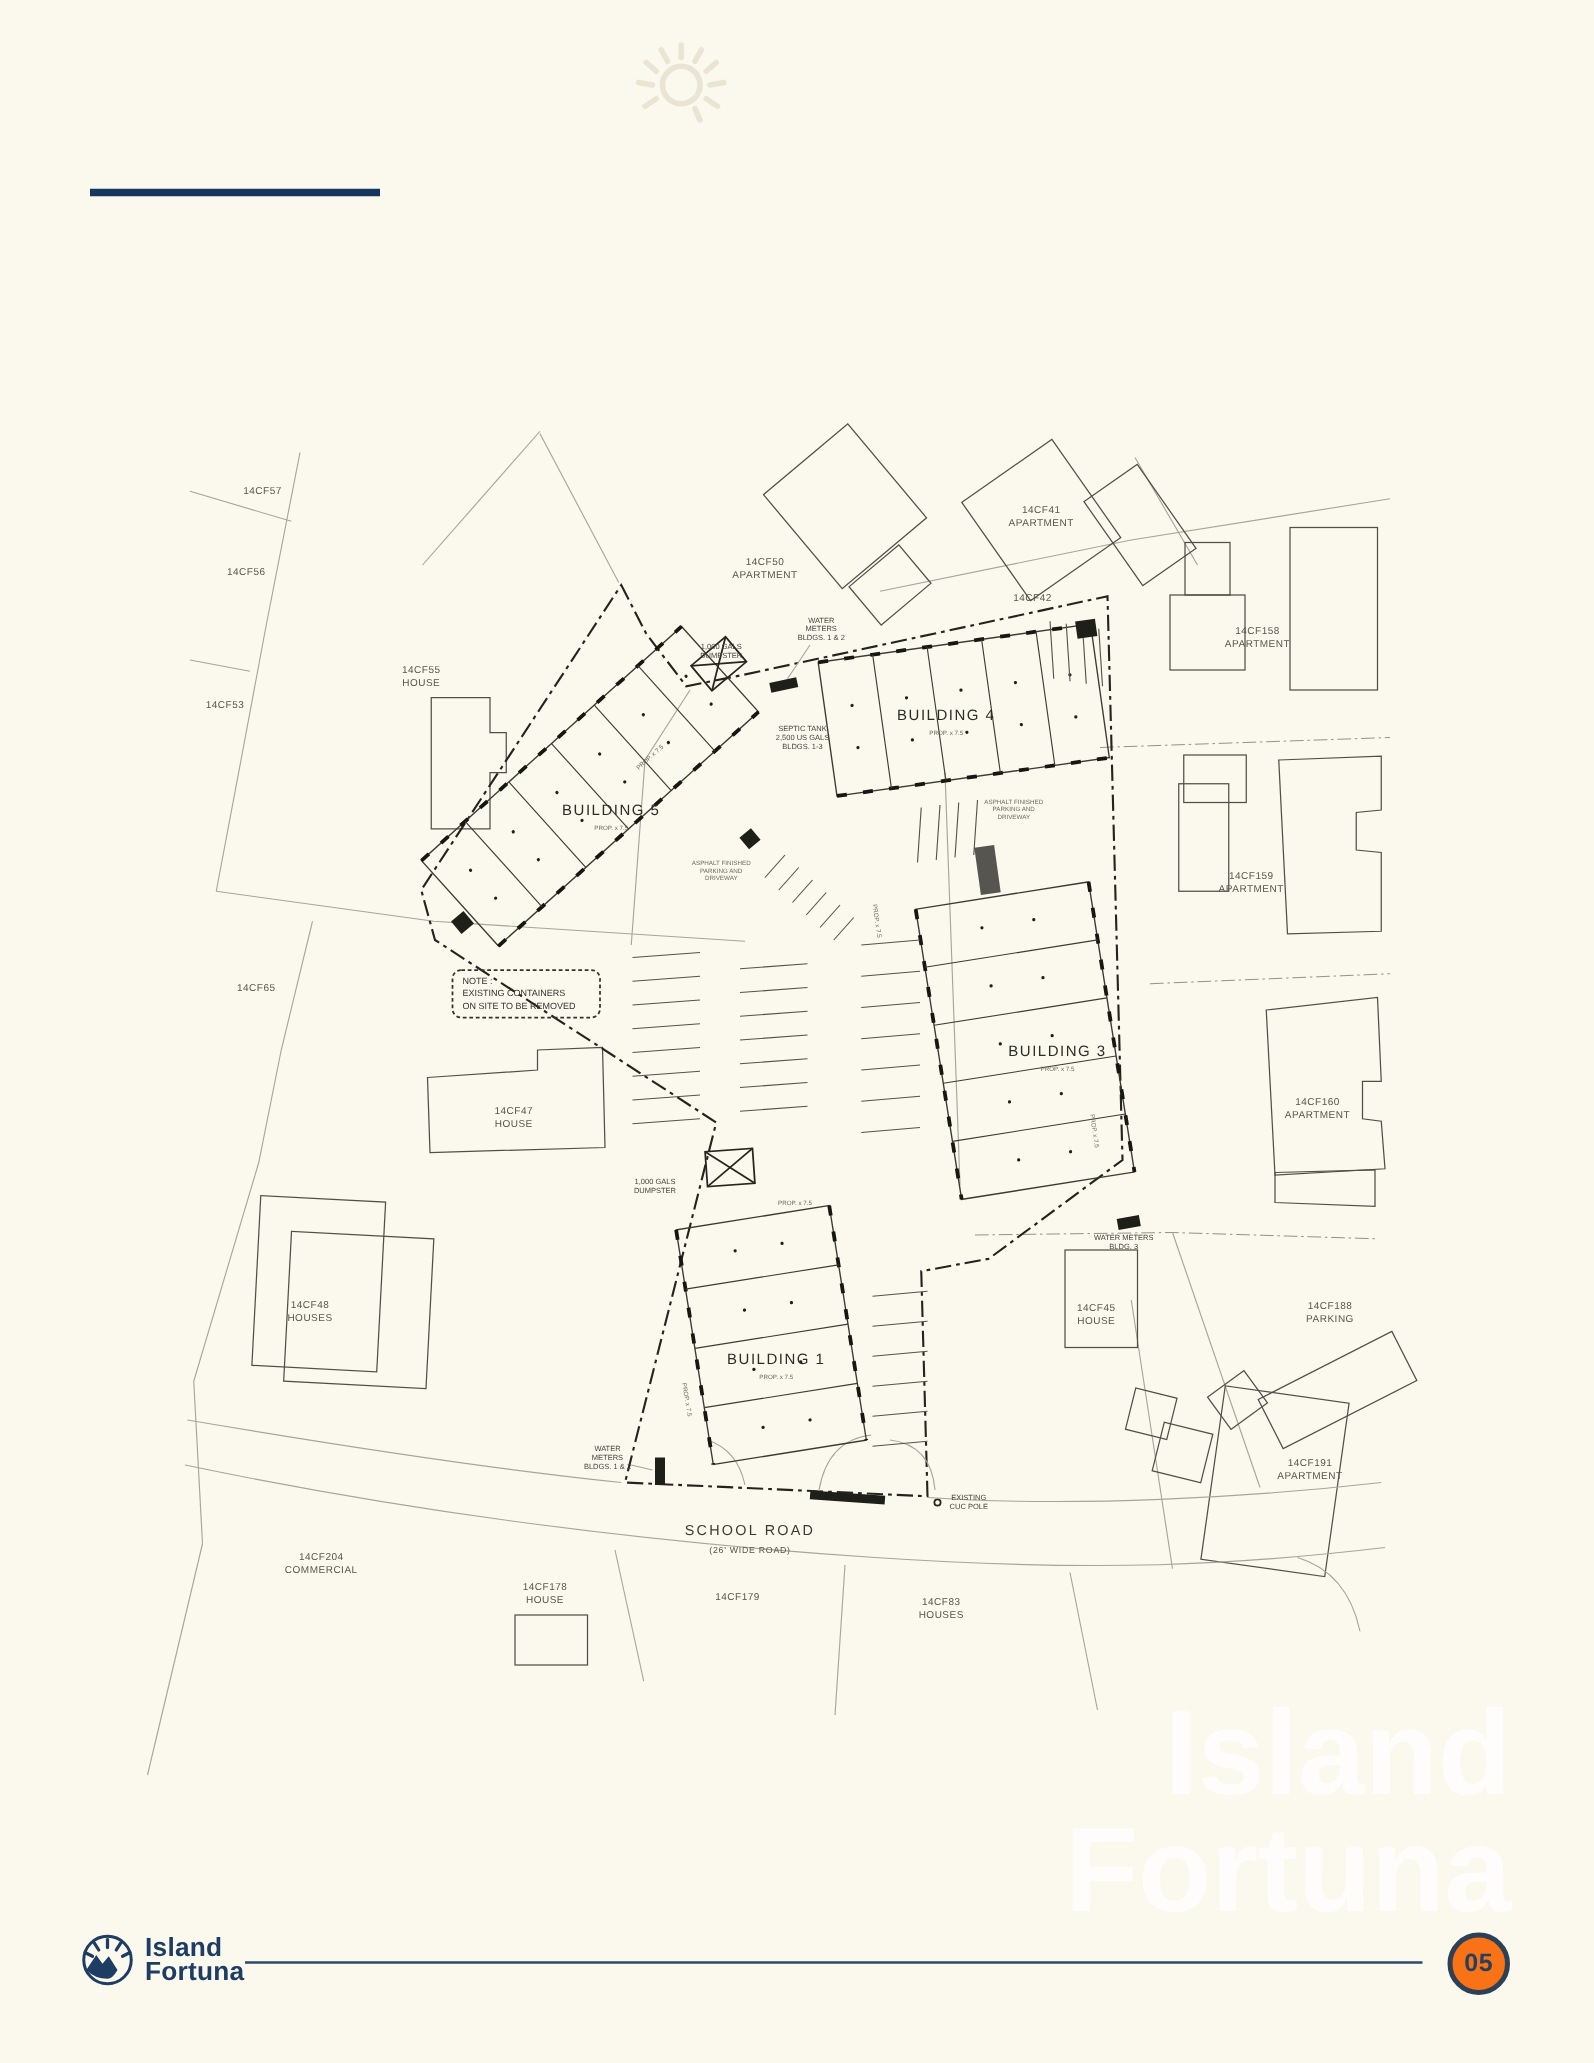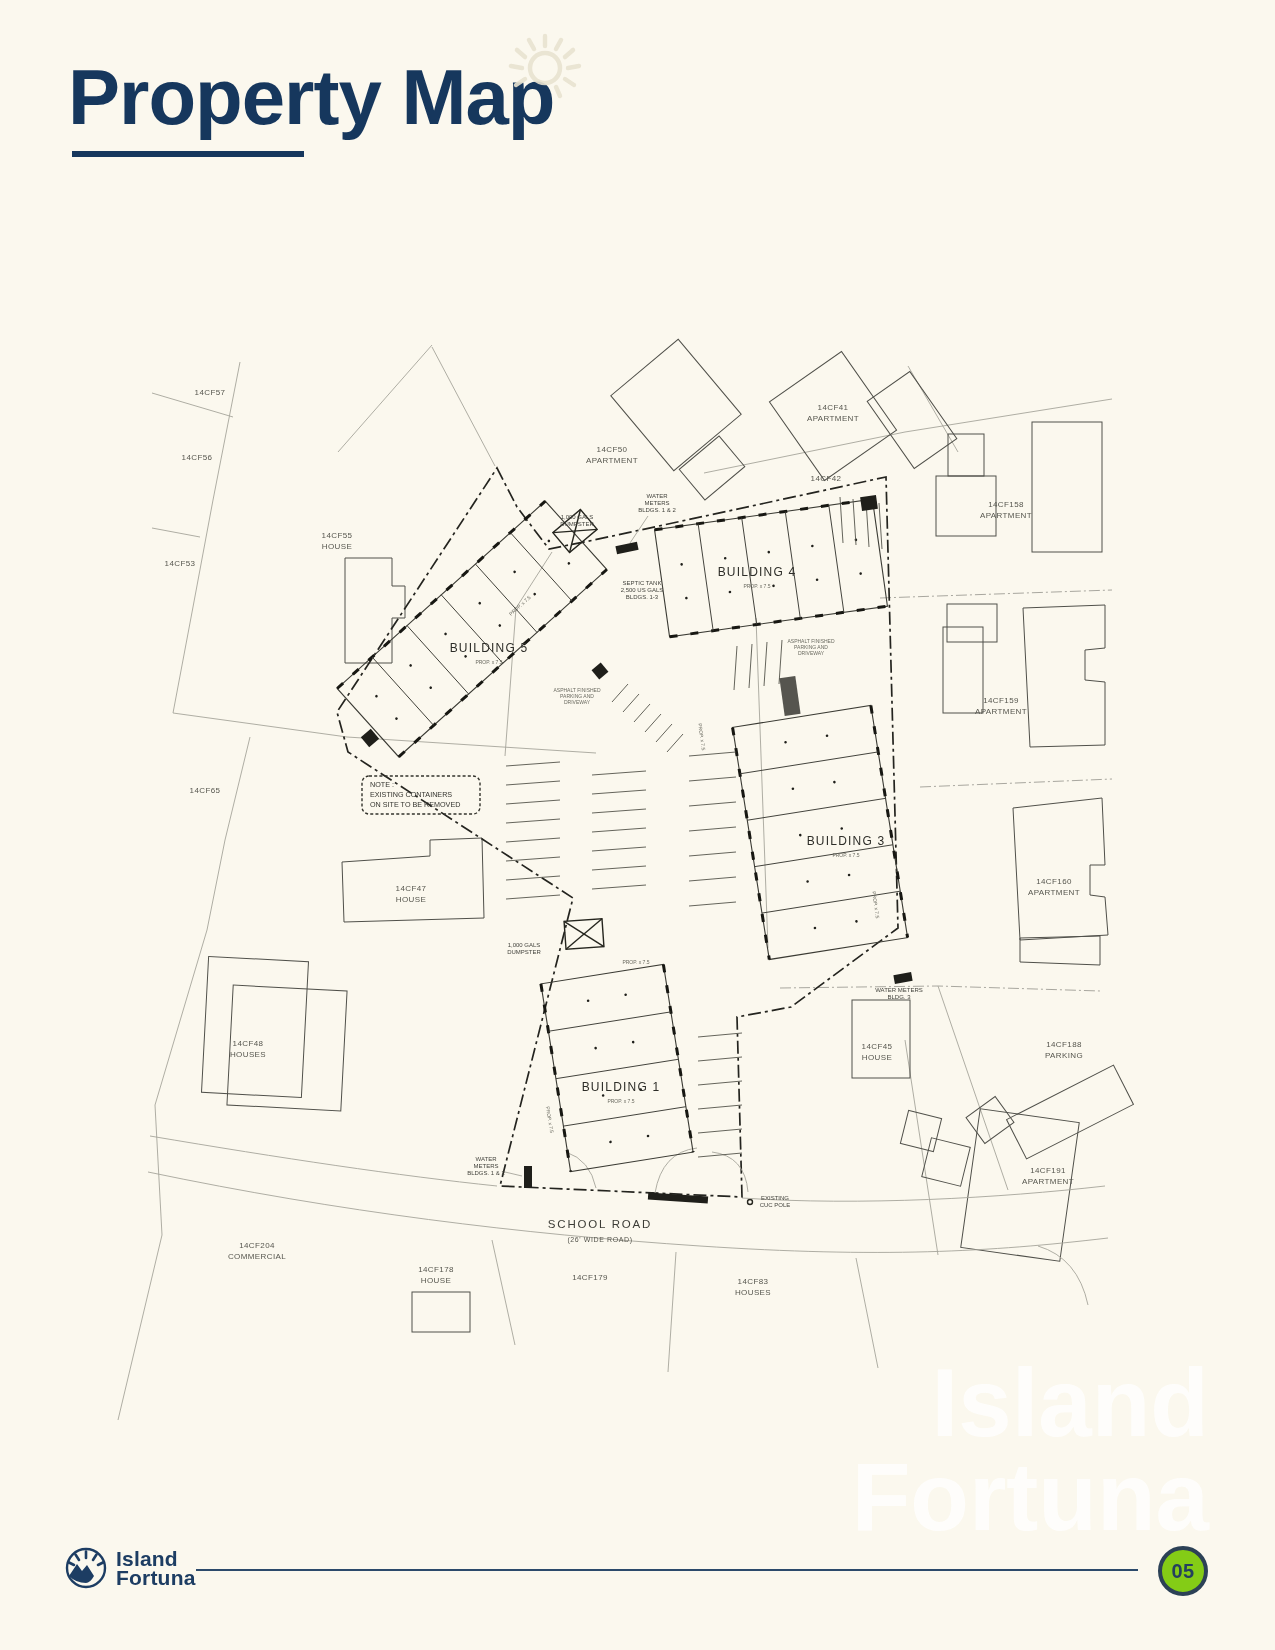--- a/index.html
+++ b/index.html
@@ -25,29 +25,28 @@
   .hd{stroke:#171712;stroke-width:3;stroke-dasharray:8 13;fill:none;}
   .stall{stroke:#53534b;stroke-width:.9;}
   .blk{fill:#1f1f1a;}
   .xbox{stroke:#26261f;stroke-width:1.4;fill:none;}
   .watermark{position:absolute;right:66px;top:1356px;text-align:right;color:#ffffff;opacity:.82;
     font-size:96px;line-height:.98;font-weight:700;letter-spacing:0;z-index:3;pointer-events:none;}
   .footer-line{position:absolute;left:196px;top:1569px;width:942px;height:2px;background:#2c4a6b;z-index:2;}
   .footer-logo{position:absolute;left:64px;top:1546px;display:flex;align-items:center;gap:8px;z-index:4;}
   .brand-text{color:#1d3d63;font-weight:700;font-size:21px;line-height:.92;letter-spacing:.2px;}
   .page-badge{position:absolute;left:1158px;top:1546px;width:42px;height:42px;border:4.5px solid #2c4156;
-    border-radius:50%;background:#84cc16;display:flex;align-items:center;justify-content:center;z-index:5;}
+    border-radius:50%;background:#f97316;display:flex;align-items:center;justify-content:center;z-index:5;}
   .page-badge span{font-size:20px;font-weight:700;color:#24405e;letter-spacing:.5px;}
 </style>
 </head>
 <body>
 
 <div class="page">
 
-  <h1 class="page-title">Property Map</h1>
   <div class="title-underline"></div>
   <svg class="sun-wm" width="110" height="90" viewBox="0 0 110 90">
     <g stroke="#e9e3d1" fill="none" stroke-width="4.5" stroke-linecap="round">
       <circle cx="57" cy="40" r="15"></circle>
       <g>
         <line x1="57" y1="18" x2="57" y2="8"></line>
           <line x1="68" y1="21" x2="73" y2="12"></line>
         <line x1="77" y1="29" x2="85" y2="22"></line>
           <line x1="80" y1="40" x2="91" y2="38"></line>
         <line x1="77" y1="51" x2="86" y2="57"></line>

